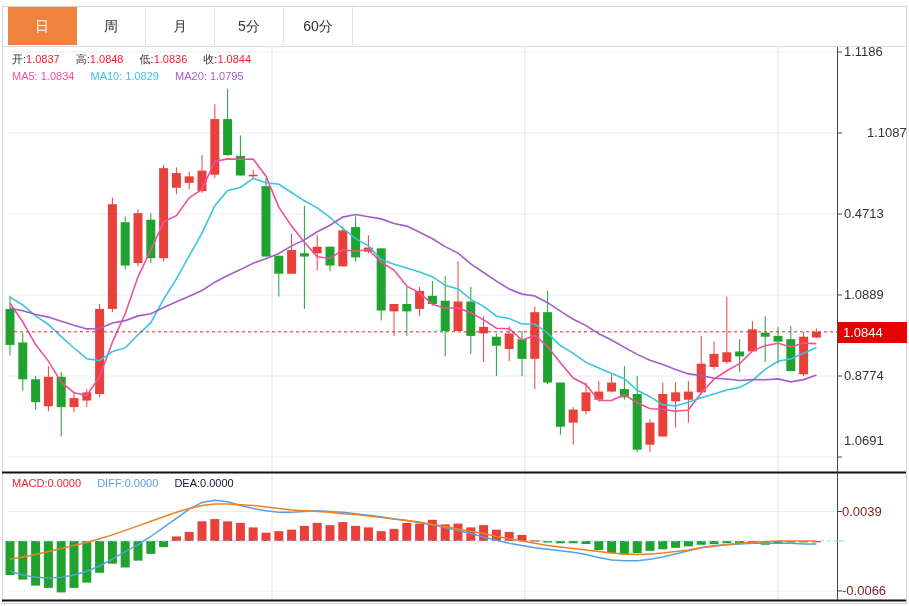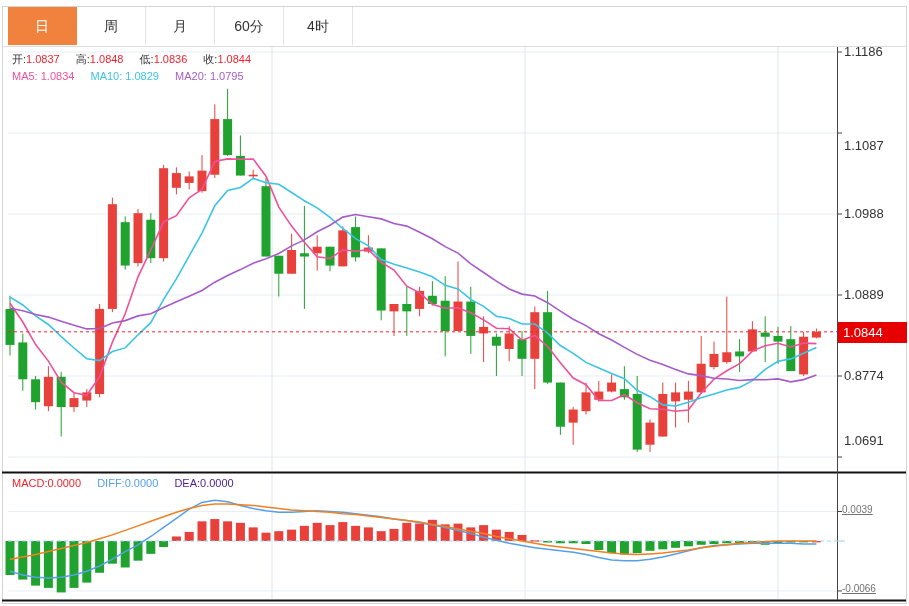--- a/index.html
+++ b/index.html
@@ -15,38 +15,38 @@
   svg.chart{position:absolute;left:0;top:0;z-index:1;}
   
   .readout{position:absolute;font-size:11px;color:#333;z-index:2;white-space:nowrap;}
   .readout .grp{margin-right:13px;}
   .lab{color:#333;}
   .v-red{color:#f5222d;}
   .v-pink{color:#f0509a;}
   .v-cyan{color:#3bc4e4;}
   .v-purple{color:#a65cc8;}
   .v-blue{color:#55a0e8;}
-  .v-orange{color:#4c1d95;}
+  .v-orange{color:#0f172a;}
   .axis-label{position:absolute;left:844px;font-size:13px;color:#333;z-index:2;}
-  .macd-axis-label{position:absolute;left:842px;font-size:10px;color:#737373;z-index:2;text-decoration:underline;}
+  .macd-axis-label{position:absolute;left:842px;font-size:13px;color:#7f1d1d;z-index:2;}
   .price-badge{position:absolute;left:838px;top:322px;width:64px;height:21px;background:#e60000;
                color:#fff;font-size:13px;line-height:21px;padding-left:5px;z-index:4;}
 </style>
 </head>
 <body>
 
 <div class="stage">
   <div class="frame"></div>
 
   <div class="tabbar">
     <div class="tab active">日</div>
     <div class="tab">周</div>
     <div class="tab">月</div>
+    <div class="tab">5分</div>
     <div class="tab">60分</div>
-    <div class="tab">4时</div>
   </div>
 
   <svg class="chart" id="chart-svg" width="909" height="606" viewBox="0 0 909 606">
       <g>
         <line x1="8" y1="52" x2="837" y2="52" stroke="#e8eef4" stroke-width="1"></line>
         <line x1="8" y1="133" x2="837" y2="133" stroke="#e8eef4" stroke-width="1"></line>
         <line x1="8" y1="214" x2="837" y2="214" stroke="#e8eef4" stroke-width="1"></line>
         <line x1="8" y1="295" x2="837" y2="295" stroke="#e8eef4" stroke-width="1"></line>
         <line x1="8" y1="376" x2="837" y2="376" stroke="#e8eef4" stroke-width="1"></line>
         <line x1="8" y1="457.00000000000006" x2="837" y2="457.00000000000006" stroke="#e8eef4" stroke-width="1"></line>
@@ -301,21 +301,21 @@
   <div class="readout" style="left:12px;top:477px;">
     <span class="grp v-red"><span>MACD:</span><span>0.0000</span></span>
     <span class="grp v-blue"><span>DIFF:</span><span>0.0000</span></span>
     <span class="grp v-orange"><span>DEA:</span><span>0.0000</span></span>
   </div>
 
   <div class="price-badge">1.0844</div>
 
   <div id="axis-labels-host">
       <div class="axis-label" style="top: 44px;">1.1186</div>
-      <div class="axis-label" style="top: 138px;">1.1087</div>
-      <div class="axis-label" style="top: 206px;">1.0988</div>
+      <div class="axis-label" style="top: 125px; margin-left: 23px;">1.1087</div>
+      <div class="axis-label" style="top: 206px;">0.4713</div>
       <div class="axis-label" style="top: 287px;">1.0889</div>
       <div class="axis-label" style="top: 368px;">0.8774</div>
       <div class="axis-label" style="top: 433px;">1.0691</div>
       <div class="macd-axis-label" style="top: 503.5px;">0.0039</div>
       <div class="macd-axis-label" style="top: 582.923px;">-0.0066</div>
     </div>
 </div>
 
 </body></html>

